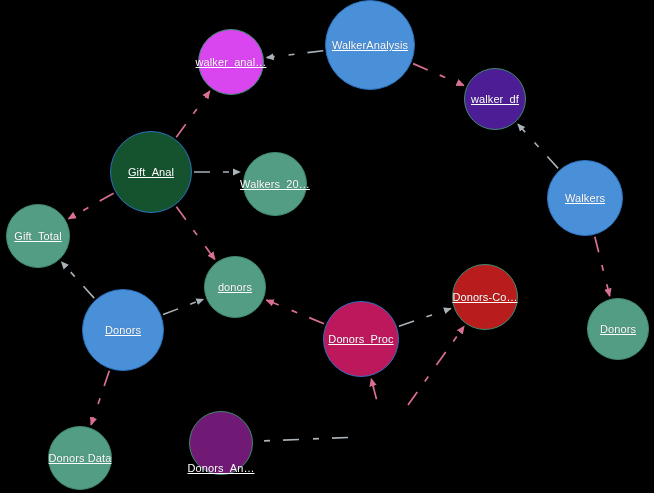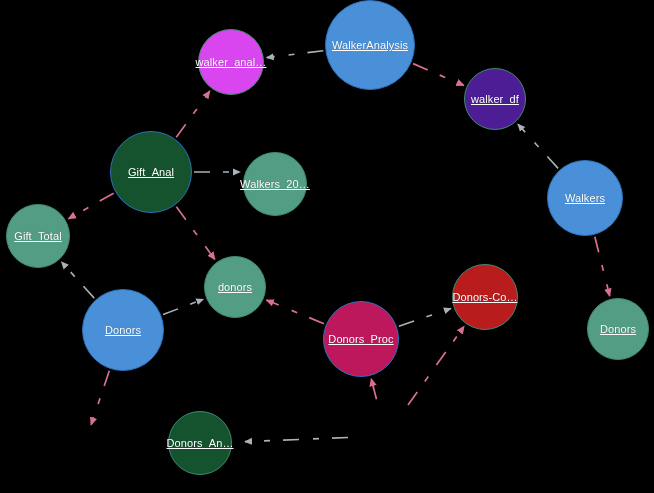--- a/index.html
+++ b/index.html
@@ -110,17 +110,20 @@
       </div>
       <div class="node" style="left: 82px; top: 289px; width: 82px; height: 82px; background: rgb(74, 144, 217); border: 1.5px solid rgb(42, 114, 189);">
         <span class="node-label">Donors</span>
       </div>
       <div class="node" style="left: 587px; top: 298px; width: 62px; height: 62px; background: rgb(82, 157, 132); border: 1.5px solid rgb(63, 138, 112);">
         <span class="node-label">Donors</span>
       </div>
       <div class="node" style="left: 323px; top: 301px; width: 76px; height: 76px; background: #be185d; border: 1.5px solid rgb(42, 114, 189);">
         <span class="node-label">Donors_Proc</span>
       </div>
-      <div class="node" style="left: 168px; top: 411px; width: 64px; height: 64px; background: #14532d; border: 1.5px solid rgb(63, 138, 112);">
+      <div class="node" style="left: 189px; top: 411px; width: 64px; height: 64px; background: #701a75; border: 1.5px solid rgb(63, 138, 112); align-items: flex-end;">
         <span class="node-label">Donors_An…</span>
+      </div>
+      <div class="node" style="left: 48px; top: 426px; width: 64px; height: 64px; background: rgb(82, 157, 132); border: 1.5px solid rgb(63, 138, 112);">
+        <span class="node-label">Donors Data</span>
       </div>
     </div>
 </div>
 
 </body></html>

